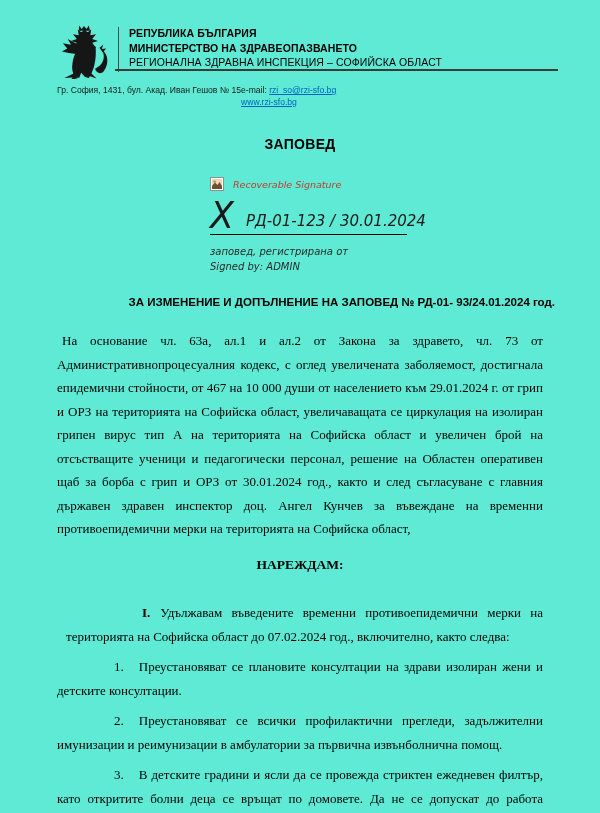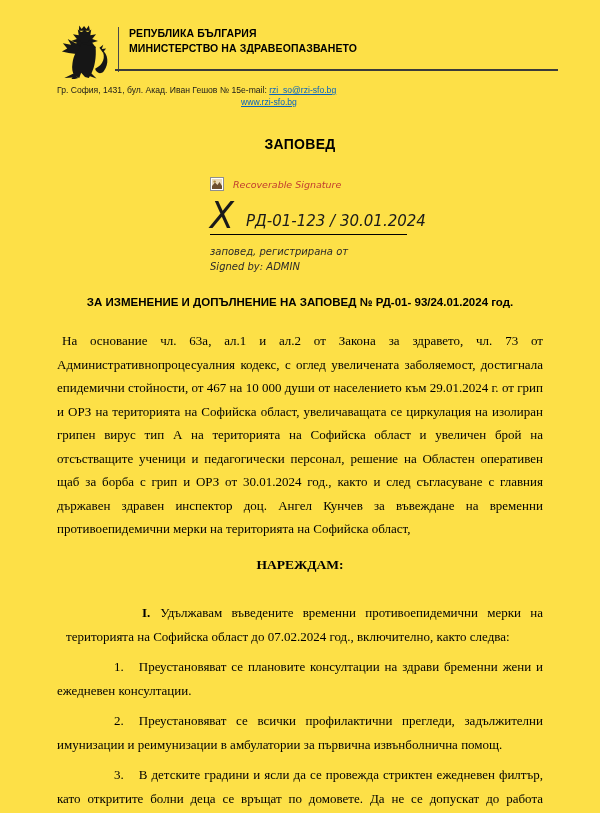--- a/index.html
+++ b/index.html
@@ -1,19 +1,19 @@
 <!DOCTYPE html>
 <html><head>
 <meta charset="utf-8">
 <style>
   html,body { margin:0; padding:0; background:#ffffff; }
   .page {
     position:relative;
     width:600px; height:813px;
-    background:#fde047;
+    background:#5eead4;
     overflow:hidden;
     font-family:"Liberation Serif", serif;
     color:#000;
   }
 
   
   .letterhead { position:absolute; top:24px; left:60px; display:flex; align-items:flex-start; }
   .coat { width:50px; height:55px; flex:0 0 auto; }
   .head-divider { width:1px; height:45px; background:#4a4a4a; margin:3px 10px 0 8px; }
   .org-block { padding-top:2px; font-family:"Liberation Sans", sans-serif; font-size:10.5px; line-height:14.5px; letter-spacing:.1px; }
@@ -34,21 +34,21 @@
   .sig { position:absolute; top:177px; left:210px; width:197px;
     font-family:"DejaVu Sans", sans-serif; cursor:pointer;font-style:italic; }
   .sig-status { display:flex; align-items:center; gap:9px; font-size:9.5px; color:#C03B2F; }
   .sig-thumb { width:14px; height:14px; flex:0 0 auto; }
   .sig-xrow { display:flex; align-items:flex-end; margin-top:8px; padding-bottom:3px; border-bottom:1.6px solid #000; }
   .sig-x { font-size:38px; line-height:32px; font-weight:400; color:#1a1a1a; transform:scaleX(.92); transform-origin:left bottom; }
   .sig-ref { font-size:15px; color:#1a1a1a; margin-left:10px; padding-bottom:1px; white-space:nowrap; }
   .sig-meta { margin-top:9px; font-size:10px; line-height:15px; color:#2a2a2a; }
 
   
-  .subject { position:absolute; top:296px; left:45px; right:45px; text-align:center;
+  .subject { position:absolute; top:296px; left:45px; right:45px; text-align:right;
     font-family:"Liberation Sans", sans-serif; font-weight:bold; font-size:11.5px; }
 
   
   .body-text { position:absolute; top:329px; left:57px; right:57px;
     font-size:13px; line-height:23.5px; text-align:justify; }
   .preamble { margin:0; text-indent:5px; }
   .order-heading { margin:12px; text-align:center; font-weight:bold; font-size:13.5px; line-height:23.5px; }
   .clause { margin:25px 0 0 9px; text-indent:76px; }
   .clause .num { font-weight:bold; margin-right:10px; }
   .item { margin:7px 0 0 0; text-indent:57px; }
@@ -70,20 +70,21 @@
         <path d="M14,51 L4.5,55.5 L13,55 L11,58 L19,55.5 z"></path>
         <path d="M29,53 L38,56 L32,50 z"></path>
         <path d="M36.5,46 C45,42 48,34 43.5,26 C50,30.5 51.5,41 45.5,48.5 C42,52.5 37.5,50 36.5,46 z"></path>
         <path d="M41,24 l4,-3 -1.5,4.5 4.5,-0.5 -3.5,4 z"></path>
       </g>
     </svg>
     <div class="head-divider"></div>
     <div class="org-block">
       <div class="org-bold">РЕПУБЛИКА БЪЛГАРИЯ</div>
       <div class="org-bold">МИНИСТЕРСТВО НА ЗДРАВЕОПАЗВАНЕТО</div>
+      <div>РЕГИОНАЛНА ЗДРАВНА ИНСПЕКЦИЯ – СОФИЙСКА ОБЛАСТ</div>
     </div>
   </div>
   <div class="head-rule"></div>
 
   <div class="contact">
     <div class="left">
       <div>Гр. София, 1431, бул. Акад. Иван Гешов № 15</div>
     </div>
     <div class="right">
       <div>
@@ -118,21 +119,21 @@
 
   <div class="subject">ЗА ИЗМЕНЕНИЕ И ДОПЪЛНЕНИЕ НА ЗАПОВЕД № РД-01- 93/24.01.2024 год.</div>
 
   <div class="body-text">
     <p class="preamble">На основание чл. 63а, ал.1 и ал.2 от Закона за здравето, чл. 73 от Административнопроцесуалния кодекс, с оглед увеличената заболяемост, достигнала епидемични стойности, от 467 на 10 000 души от населението към 29.01.2024 г. от грип и ОРЗ на територията на Софийска област,  увеличаващата се циркулация на изолиран грипен вирус тип А на територията на Софийска област и увеличен брой на отсъстващите ученици и педагогически персонал, решение на Областен оперативен щаб за борба с грип и ОРЗ от 30.01.2024 год., както и след съгласуване с главния държавен здравен инспектор доц. Ангел Кунчев за въвеждане на временни противоепидемични мерки на територията на Софийска област,</p>
     <p class="order-heading">НАРЕЖДАМ:</p>
     <p class="clause">
       <span class="num">I.</span><span>Удължавам въведените временни противоепидемични мерки на територията на Софийска област до 07.02.2024 год., включително, както следва:</span>
     </p>
     <p class="item">
-      <span class="num">1.</span><span>Преустановяват се плановите консултации на здрави бременни жени и ежедневен консултации.</span>
+      <span class="num">1.</span><span>Преустановяват се плановите консултации на здрави изолиран жени и детските консултации.</span>
     </p>
     <p class="item">
       <span class="num">2.</span><span>Преустановяват се всички профилактични прегледи, задължителни имунизации и реимунизации в амбулатории за първична извънболнична помощ.</span>
     </p>
     <p class="item">
       <span class="num">3.</span><span>В детските градини и ясли да се провежда стриктен ежедневен филтър, като откритите болни деца се връщат по домовете. Да не се допускат до работа заболели лица от</span>
     </p>
   </div>
 
 </div>

